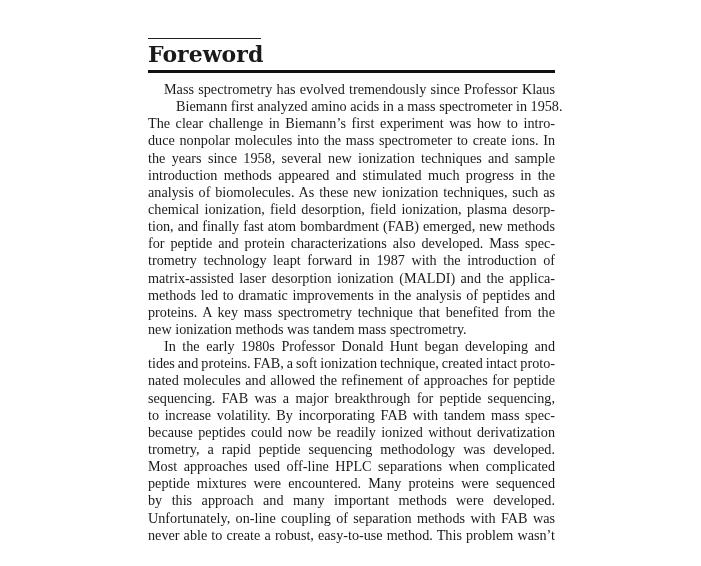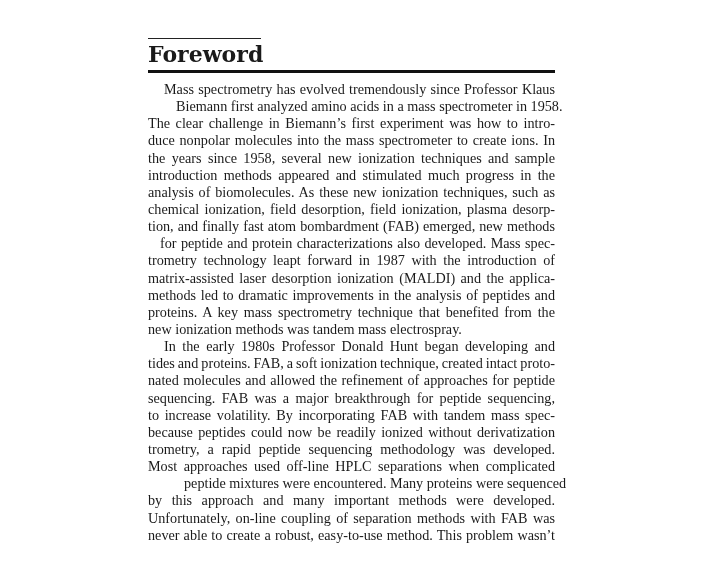--- a/index.html
+++ b/index.html
@@ -24,36 +24,36 @@
     <div>
       <span class="line indent"><span style="white-space: nowrap; word-spacing: 0px;">Mass spectrometry has evolved tremendously since Professor Klaus</span></span>
       <span class="line"><span style="white-space: nowrap; word-spacing: 0px; margin-left: 28px;">Biemann first analyzed amino acids in a mass spectrometer in 1958.</span></span>
       <span class="line"><span style="white-space: nowrap; word-spacing: 0px;">The clear challenge in Biemann’s first experiment was how to intro-</span></span>
       <span class="line"><span style="white-space: nowrap; word-spacing: 0px;">duce nonpolar molecules into the mass spectrometer to create ions. In</span></span>
       <span class="line"><span style="white-space: nowrap; word-spacing: 0px;">the years since 1958, several new ionization techniques and sample</span></span>
       <span class="line"><span style="white-space: nowrap; word-spacing: 0px;">introduction methods appeared and stimulated much progress in the</span></span>
       <span class="line"><span style="white-space: nowrap; word-spacing: 0px;">analysis of biomolecules. As these new ionization techniques, such as</span></span>
       <span class="line"><span style="white-space: nowrap; word-spacing: 0px;">chemical ionization, field desorption, field ionization, plasma desorp-</span></span>
       <span class="line"><span style="white-space: nowrap; word-spacing: 0px;">tion, and finally fast atom bombardment (FAB) emerged, new methods</span></span>
-      <span class="line"><span style="white-space: nowrap; word-spacing: 0px; margin-left: 12px;">for peptide and protein characterizations also developed. Mass spec-</span></span>
+      <span class="line"><span style="white-space: nowrap; word-spacing: 0px;">for peptide and protein characterizations also developed. Mass spec-</span></span>
       <span class="line"><span style="white-space: nowrap; word-spacing: 0px;">trometry technology leapt forward in 1987 with the introduction of</span></span>
       <span class="line"><span style="white-space: nowrap; word-spacing: 0px;">matrix-assisted laser desorption ionization (MALDI) and the applica-</span></span>
       <span class="line"><span style="white-space: nowrap; word-spacing: 0px;">methods led to dramatic improvements in the analysis of peptides and</span></span>
       <span class="line"><span style="white-space: nowrap; word-spacing: 0px;">proteins. A key mass spectrometry technique that benefited from the</span></span>
-      <span class="line last">new ionization methods was tandem mass electrospray.</span>
+      <span class="line last">new ionization methods was tandem mass spectrometry.</span>
     </div>
     <div>
       <span class="line indent"><span style="white-space: nowrap; word-spacing: 0px;">In the early 1980s Professor Donald Hunt began developing and</span></span>
       <span class="line"><span style="white-space: nowrap; word-spacing: -0.525px;">tides and proteins. FAB, a soft ionization technique, created intact proto-</span></span>
       <span class="line"><span style="white-space: nowrap; word-spacing: 0px;">nated molecules and allowed the refinement of approaches for peptide</span></span>
       <span class="line"><span style="white-space: nowrap; word-spacing: 0px;">sequencing. FAB was a major breakthrough for peptide sequencing,</span></span>
       <span class="line"><span style="white-space: nowrap; word-spacing: 0px;">to increase volatility. By incorporating FAB with tandem mass spec-</span></span>
       <span class="line"><span style="white-space: nowrap; word-spacing: 0px;">because peptides could now be readily ionized without derivatization</span></span>
       <span class="line"><span style="white-space: nowrap; word-spacing: 0px;">trometry, a rapid peptide sequencing methodology was developed.</span></span>
       <span class="line"><span style="white-space: nowrap; word-spacing: 0px;">Most approaches used off-line HPLC separations when complicated</span></span>
-      <span class="line"><span style="white-space: nowrap; word-spacing: 0px; margin-left: 36px;">peptide mixtures were encountered. Many proteins were sequenced</span></span>
+      <span class="line"><span style="white-space: nowrap; word-spacing: 0px;">peptide mixtures were encountered. Many proteins were sequenced</span></span>
       <span class="line"><span style="white-space: nowrap; word-spacing: 0px;">by this approach and many important methods were developed.</span></span>
       <span class="line"><span style="white-space: nowrap; word-spacing: 0px;">Unfortunately, on-line coupling of separation methods with FAB was</span></span>
       <span class="line"><span style="white-space: nowrap; word-spacing: 0px;">never able to create a robust, easy-to-use method. This problem wasn’t</span></span>
 
     </div>
   </div>
 </div>
 
 </body></html>

